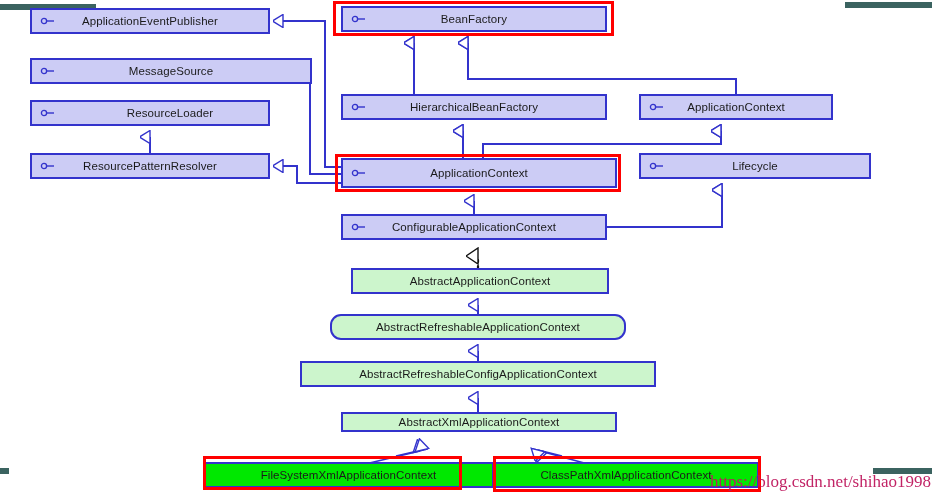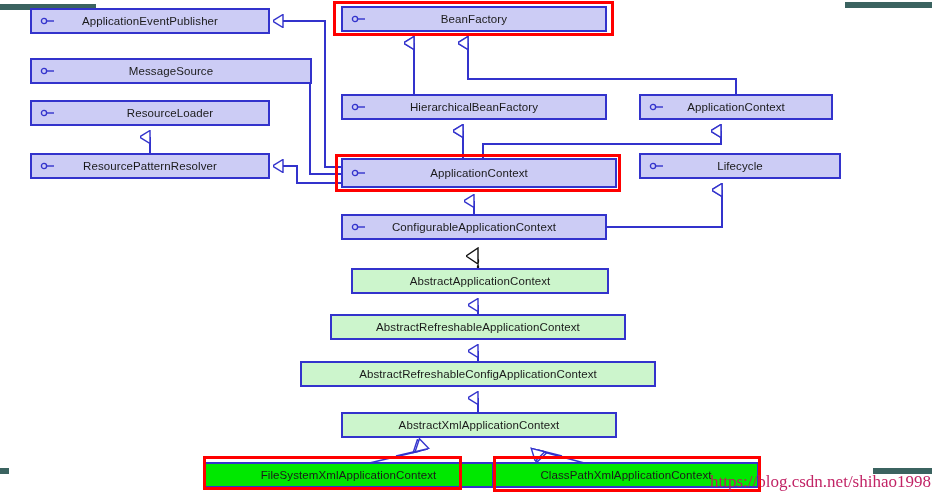--- a/index.html
+++ b/index.html
@@ -221,49 +221,49 @@
   </div>
 
   <div class="uml-box iface" style="left:341px;top:158px;width:276px;height:30px;">
     <svg class="iface-icon" viewBox="0 0 16 8">
         <circle cx="4" cy="4" r="2.6" fill="none" stroke="#3333cc" stroke-width="1.3"></circle>
         <line x1="7" y1="4" x2="14" y2="4" stroke="#3333cc" stroke-width="1.4"></line>
       </svg>
     <span class="box-label">ApplicationContext</span>
   </div>
 
-  <div class="uml-box iface" style="left:639px;top:153px;width:202px;height:26px;">
+  <div class="uml-box iface" style="left:639px;top:153px;width:232px;height:26px;">
     <svg class="iface-icon" viewBox="0 0 16 8">
         <circle cx="4" cy="4" r="2.6" fill="none" stroke="#3333cc" stroke-width="1.3"></circle>
         <line x1="7" y1="4" x2="14" y2="4" stroke="#3333cc" stroke-width="1.4"></line>
       </svg>
     <span class="box-label">Lifecycle</span>
   </div>
 
   <div class="uml-box iface" style="left:341px;top:214px;width:266px;height:26px;">
     <svg class="iface-icon" viewBox="0 0 16 8">
         <circle cx="4" cy="4" r="2.6" fill="none" stroke="#3333cc" stroke-width="1.3"></circle>
         <line x1="7" y1="4" x2="14" y2="4" stroke="#3333cc" stroke-width="1.4"></line>
       </svg>
     <span class="box-label">ConfigurableApplicationContext</span>
   </div>
 
   <div class="uml-box abstract" style="left:351px;top:268px;width:258px;height:26px;">
     <span class="box-label">AbstractApplicationContext</span>
   </div>
 
-  <div class="uml-box abstract" style="left:330px;top:314px;width:296px;height:26px;">
+  <div class="uml-box abstract" style="left:330px;top:314px;width:296px;height:26px;border-radius:11px;">
     <span class="box-label">AbstractRefreshableApplicationContext</span>
   </div>
 
   <div class="uml-box abstract" style="left:300px;top:361px;width:356px;height:26px;">
     <span class="box-label">AbstractRefreshableConfigApplicationContext</span>
   </div>
 
-  <div class="uml-box abstract" style="left:341px;top:412px;width:276px;height:26px;justify-content:center;">
+  <div class="uml-box abstract" style="left:341px;top:412px;width:276px;height:20px;justify-content:center;">
     <span class="box-label">AbstractXmlApplicationContext</span>
   </div>
 
   <div class="uml-box concrete" style="left:203px;top:462px;width:291px;height:26px;">
     <span class="box-label">FileSystemXmlApplicationContext</span>
   </div>
 
   <div class="uml-box concrete" style="left:493px;top:462px;width:266px;height:26px;">
     <span class="box-label">ClassPathXmlApplicationContext</span>
   </div>

